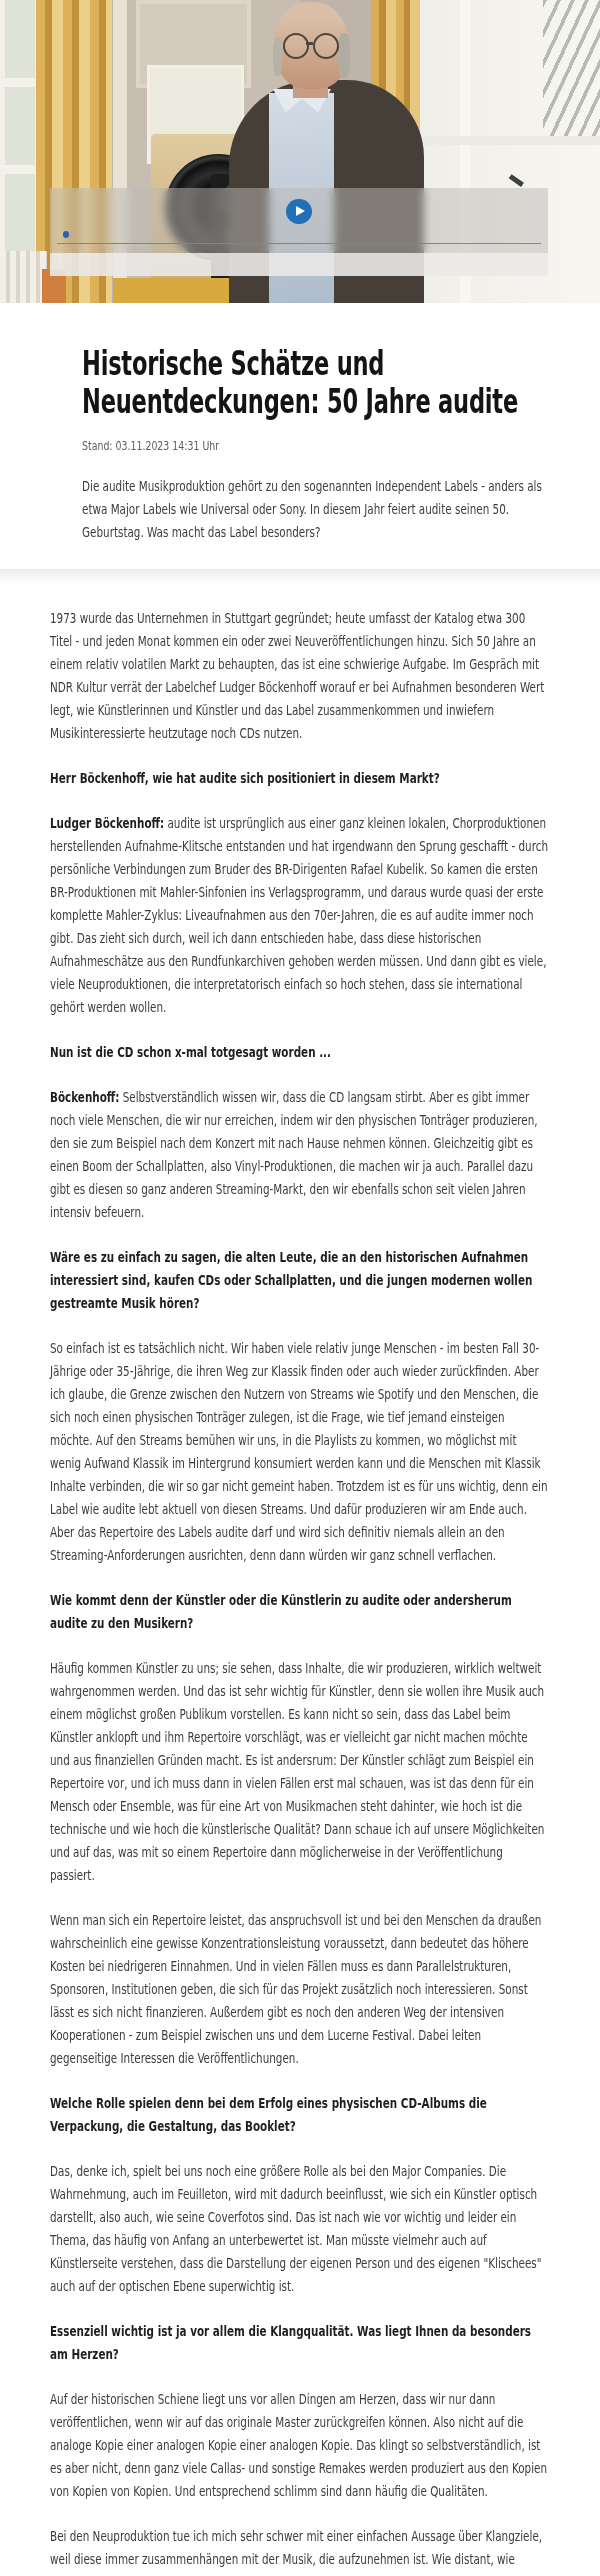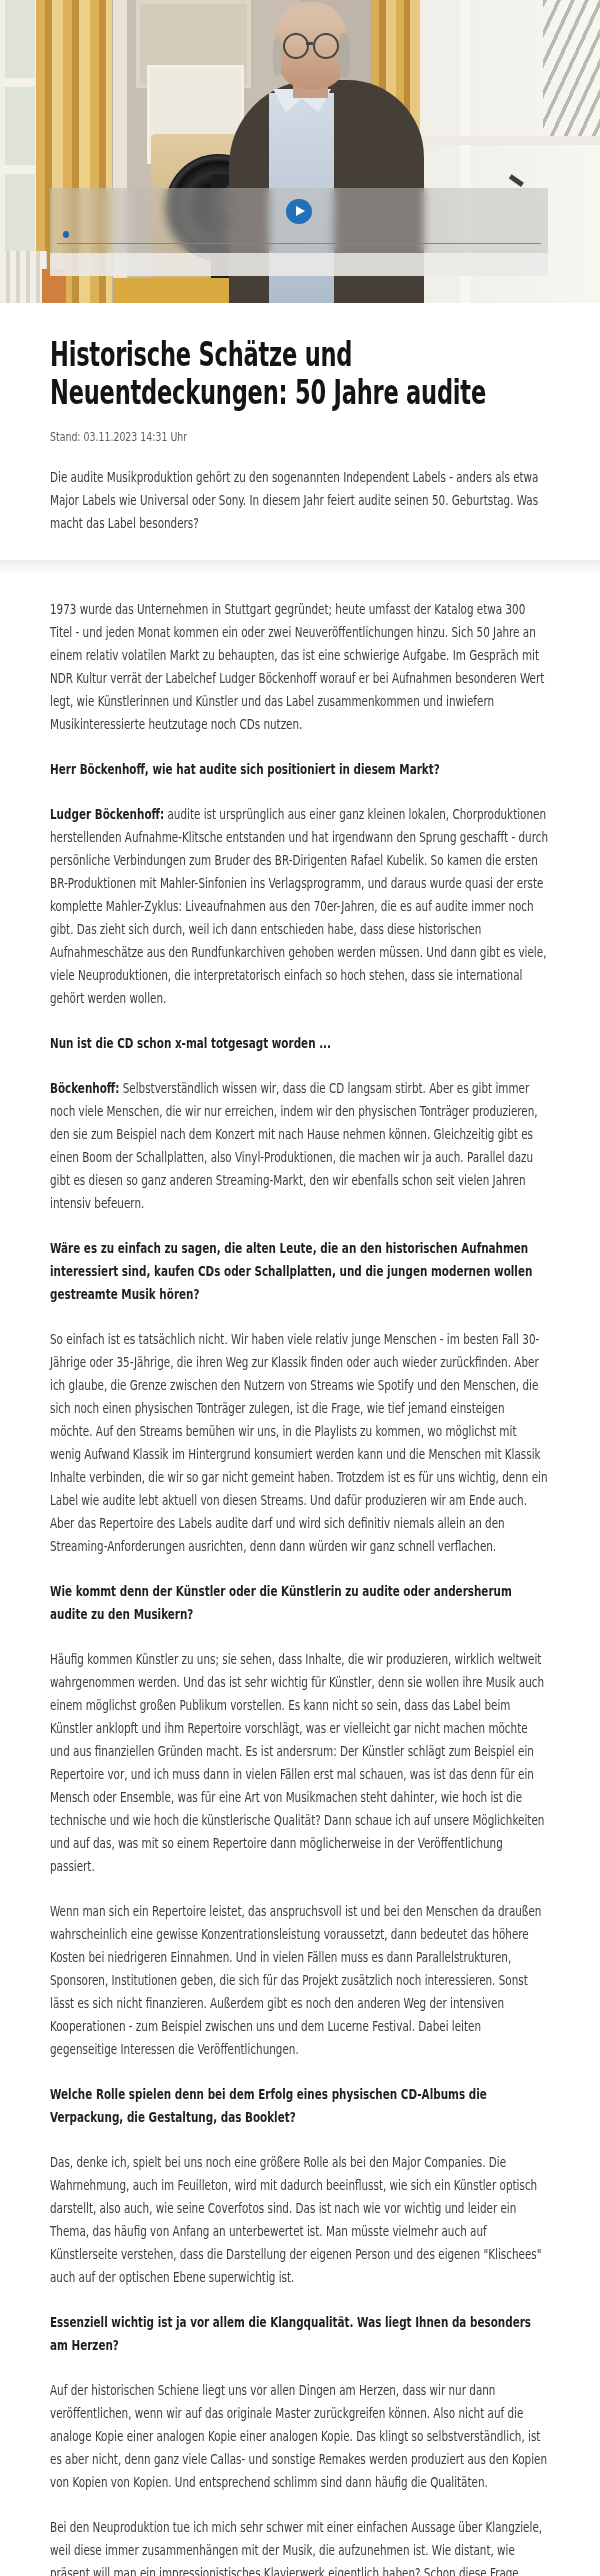--- a/index.html
+++ b/index.html
@@ -71,21 +71,21 @@
     border-left:9px solid #ffffff; border-top:5.5px solid transparent; border-bottom:5.5px solid transparent; }
   .progress-track { position:absolute; left:7.3px; right:7.3px; bottom:9px; height:0.9px; background:#6e86b6; }
   .progress-thumb { position:absolute; left:5.5px; bottom:6.4px; width:6.4px; height:6.4px; border-radius:50%; background:#2b62b0; }
   .caption-bar { left:50px; top:253px; width:498px; height:23px;
     background:rgba(234,233,231,0.9); overflow:hidden; }
   .cap-inner { display:flex; align-items:center; gap:1px; height:23px; padding:16px 11px;
     font-size:12.3px; color:#262626; white-space:nowrap; }
   .cap-label { font-weight:bold; }
 
   
-  .article-header { padding:33px 53px 0 50px; }
+  .article-header { padding:42px 53px 0 50px;margin-left:32px; }
   .article-title { font-weight:bold; font-size:33px; line-height:38px; color:#141414;
     letter-spacing:-0.3px; margin:0 0 18px; }
   .article-title .tl { display:block; white-space:nowrap; }
   .stand { font-size:12.3px; color:#5c5c5c; margin:0 0 22px; }
   .lead { font-size:13.6px; line-height:23px; margin:0 0 25.4px; }
   .header-divider { height:14.5px; background:linear-gradient(#ececec,#ffffff); }
 
   .article-body { padding:23.6px 53px 0 50px; }
   .article-body p { margin:0 0 22px; font-size:13.6px; line-height:23px; }
   p.q { font-weight:bold; color:#1f1f1f; }

